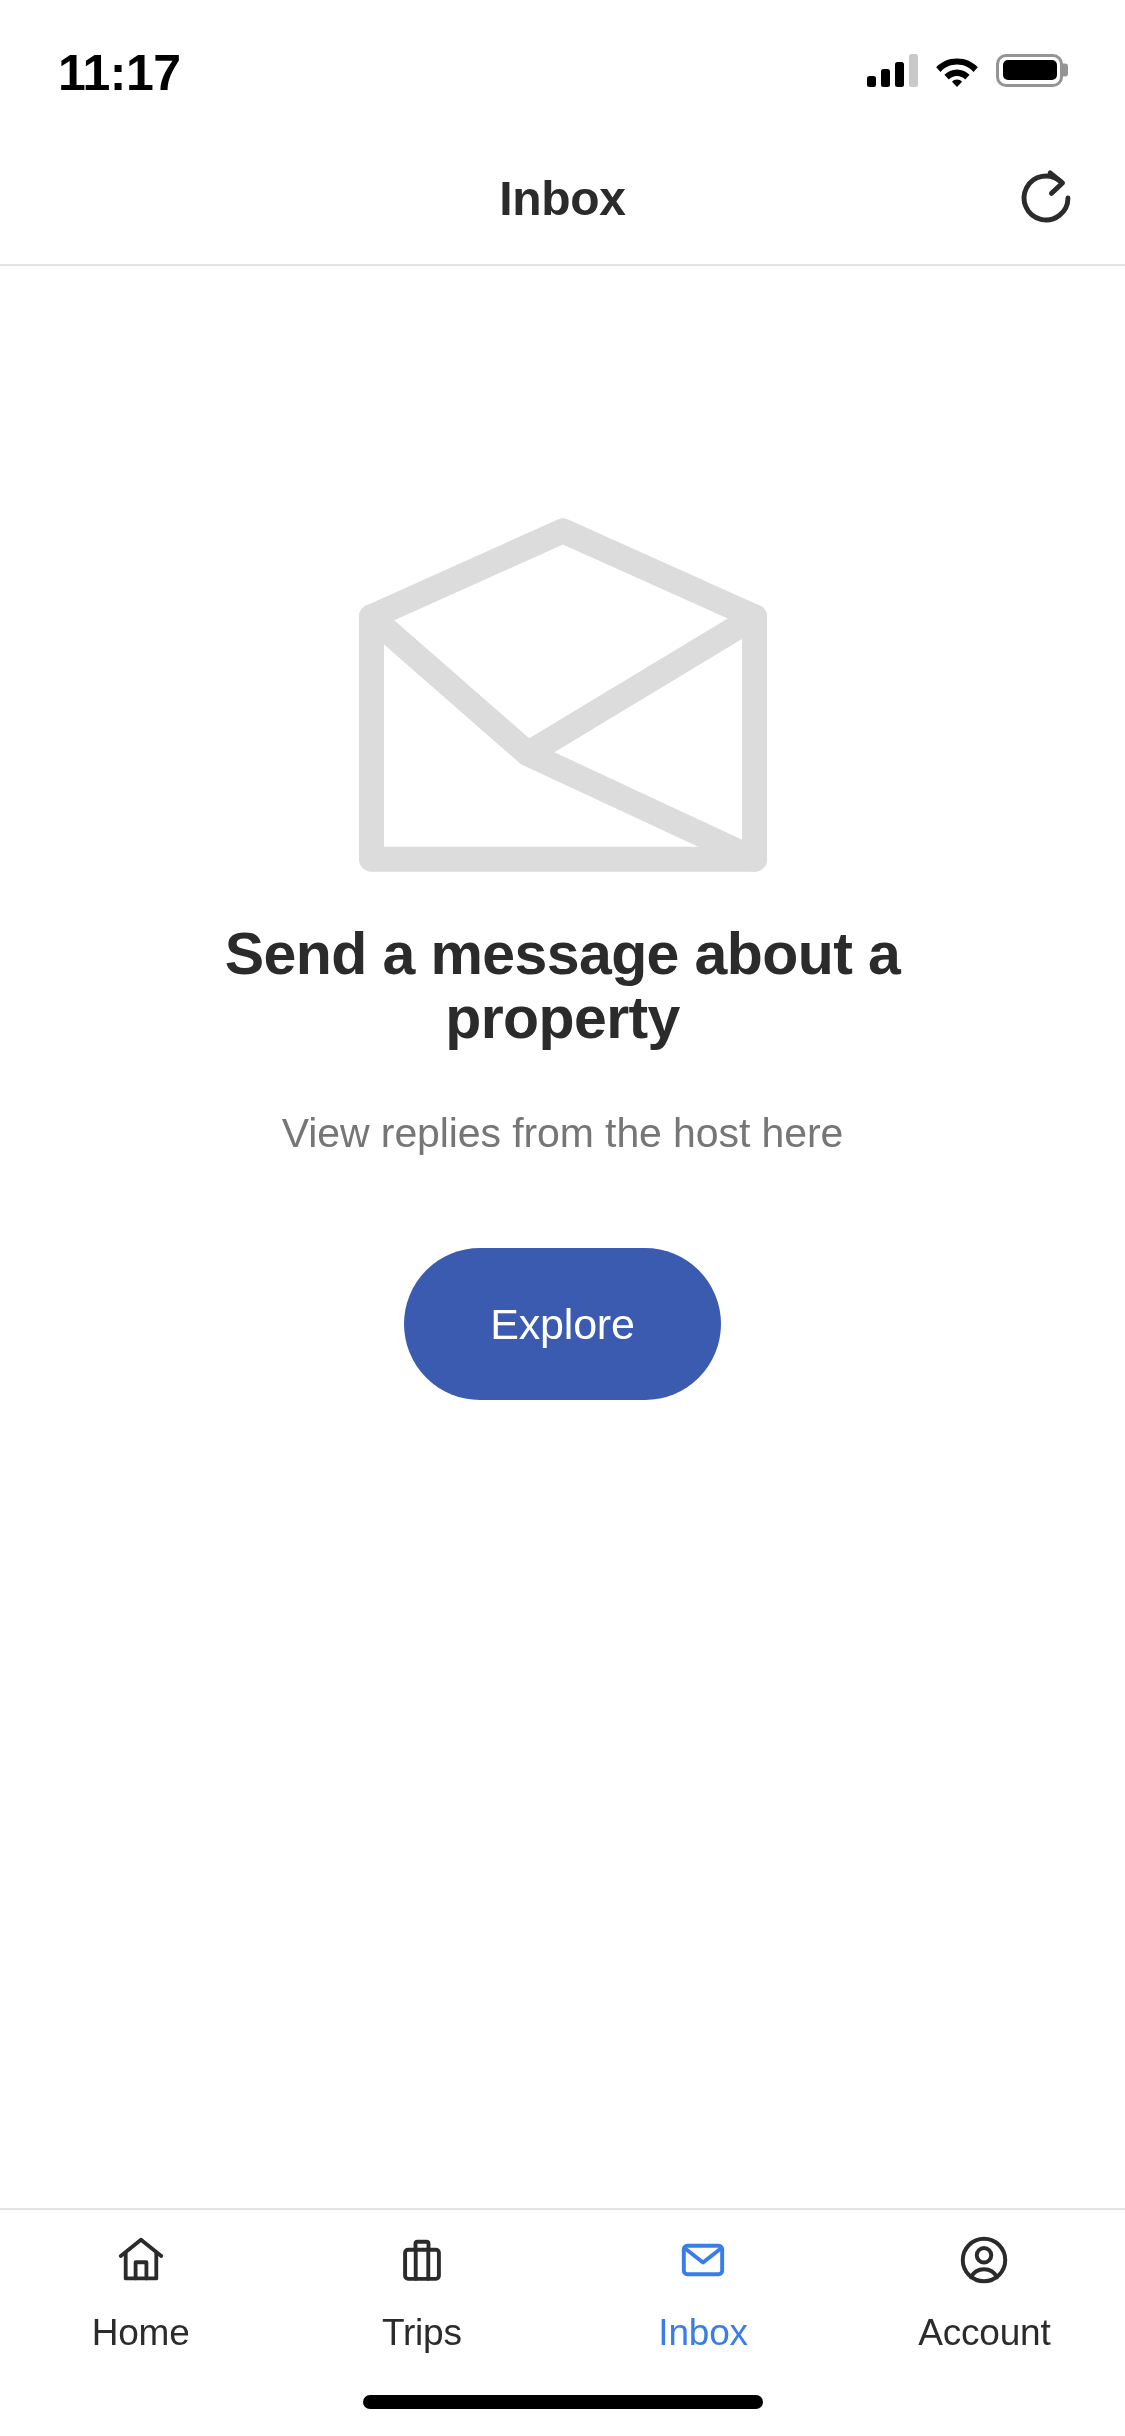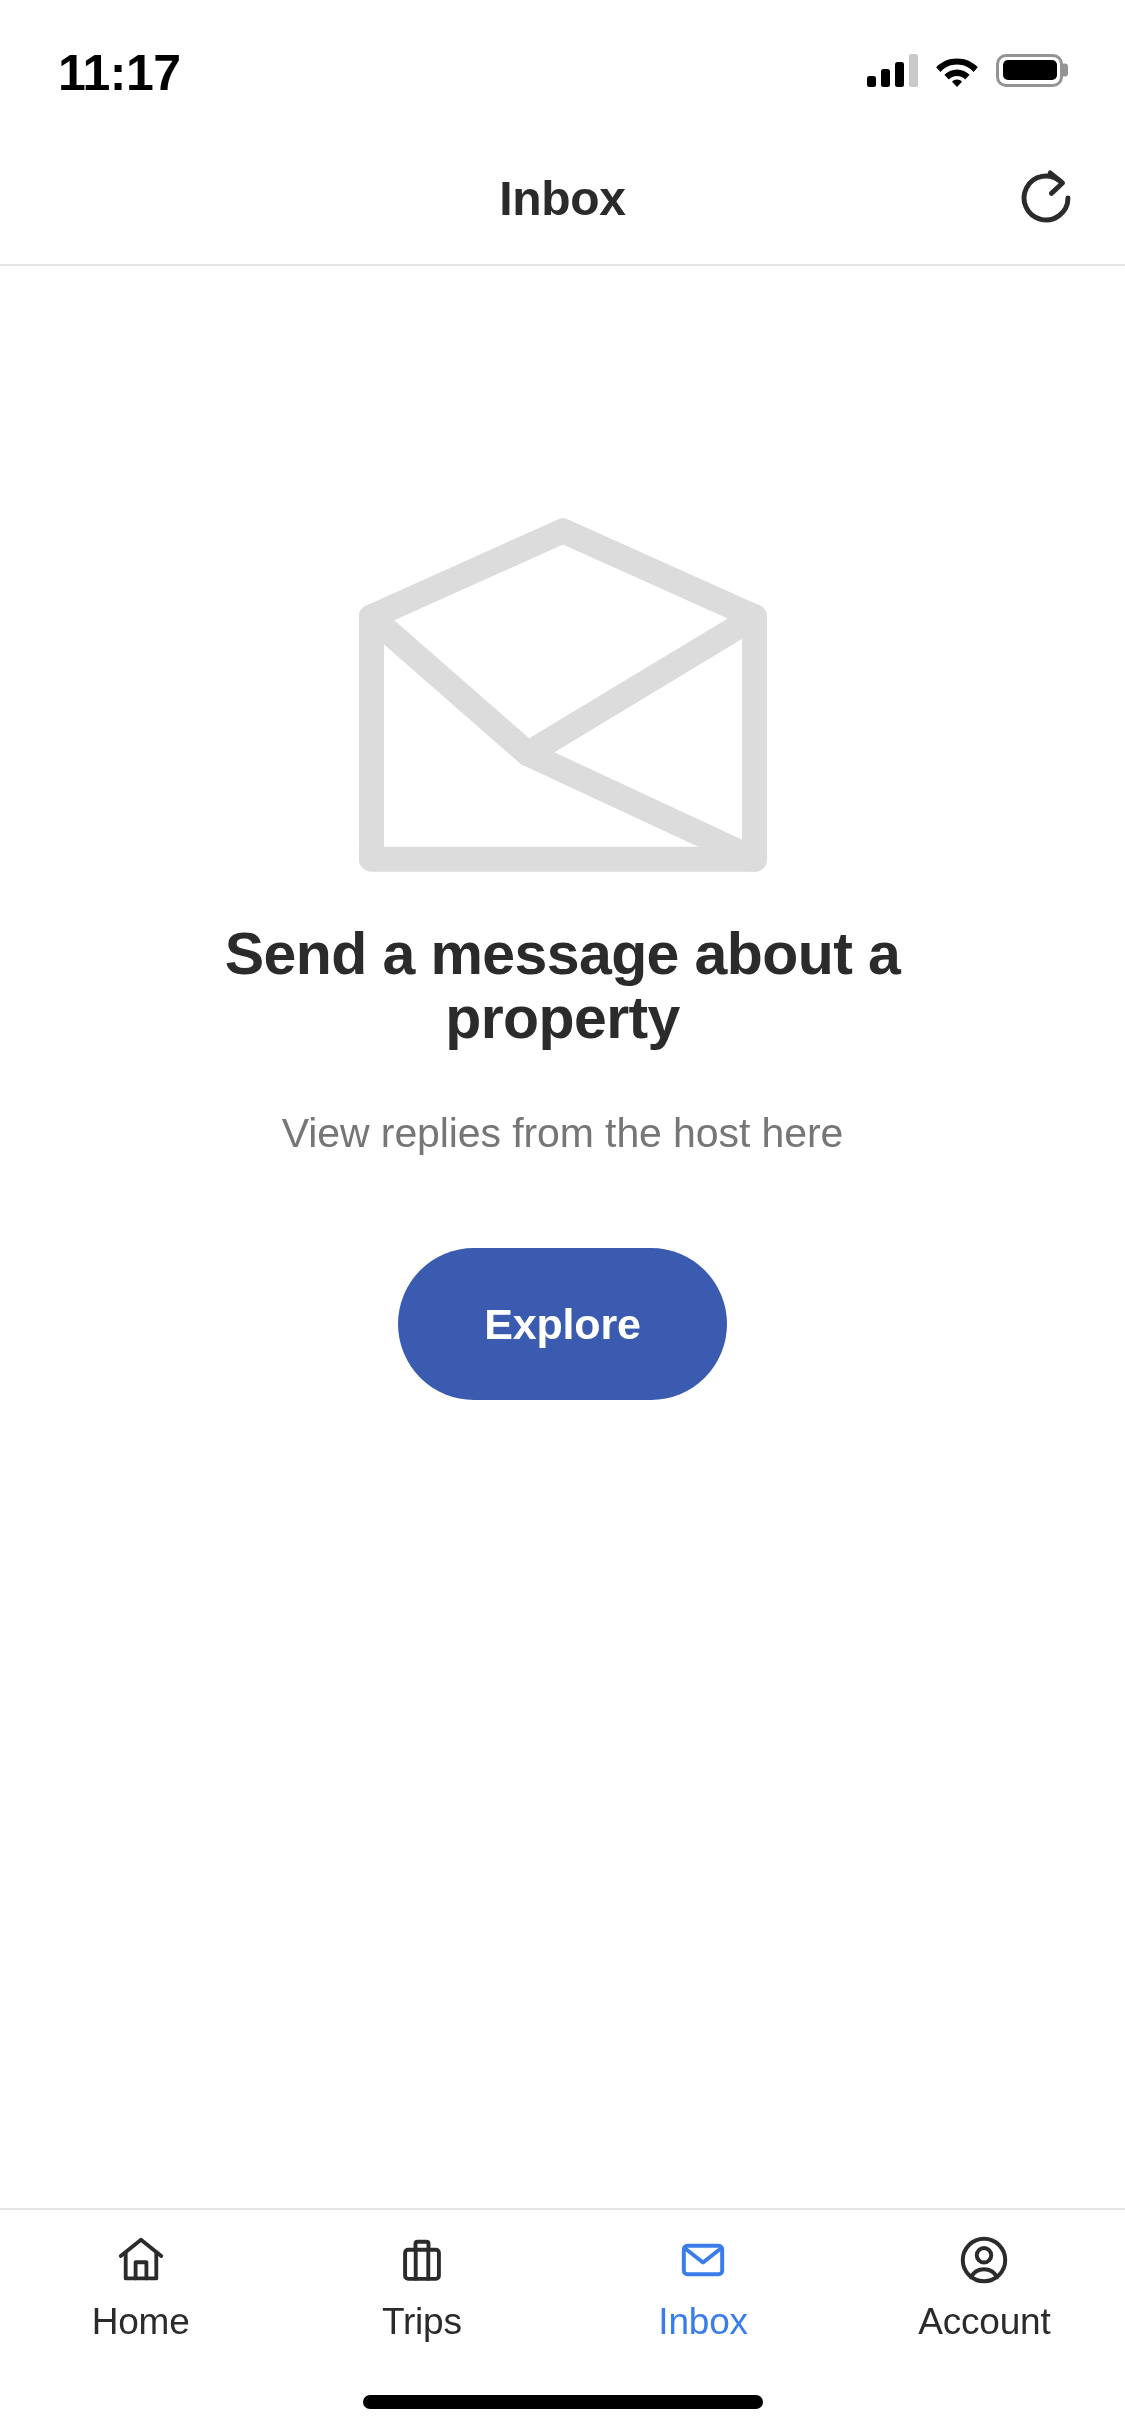--- a/index.html
+++ b/index.html
@@ -126,21 +126,21 @@
     font-weight:400;
     color:#767676;
     text-align:center;
     letter-spacing:-0.1px;
     margin-bottom:91px;
   }
   .explore-btn {
     background:#3a5bb0;
     color:#ffffff;
     font-size:43px;
-    font-weight:700;
+    font-weight:400;
     font-family:"Liberation Sans", sans-serif;
     border:none;
     border-radius:999px;
     padding:0 86px;
     height:152px;
     min-width:243px;
     cursor:pointer;
     letter-spacing:-0.2px;
     display:flex; align-items:center; justify-content:center;
   }
@@ -153,21 +153,21 @@
     display:flex;
     align-items:flex-start;
     justify-content:space-around;
     padding-top:22px;
   }
   .nav-item {
     display:flex;
     flex-direction:column;
     align-items:center;
     justify-content:flex-start;
-    gap:13px;
+    gap:24px;
     width:225px;
     cursor:pointer;
     background:transparent;
     border:none;
   }
   .nav-icon { width:62px; height:56px; display:flex; align-items:center; justify-content:center; }
   .nav-icon svg { display:block; }
   .nav-label {
     font-size:37px;
     font-weight:400;

